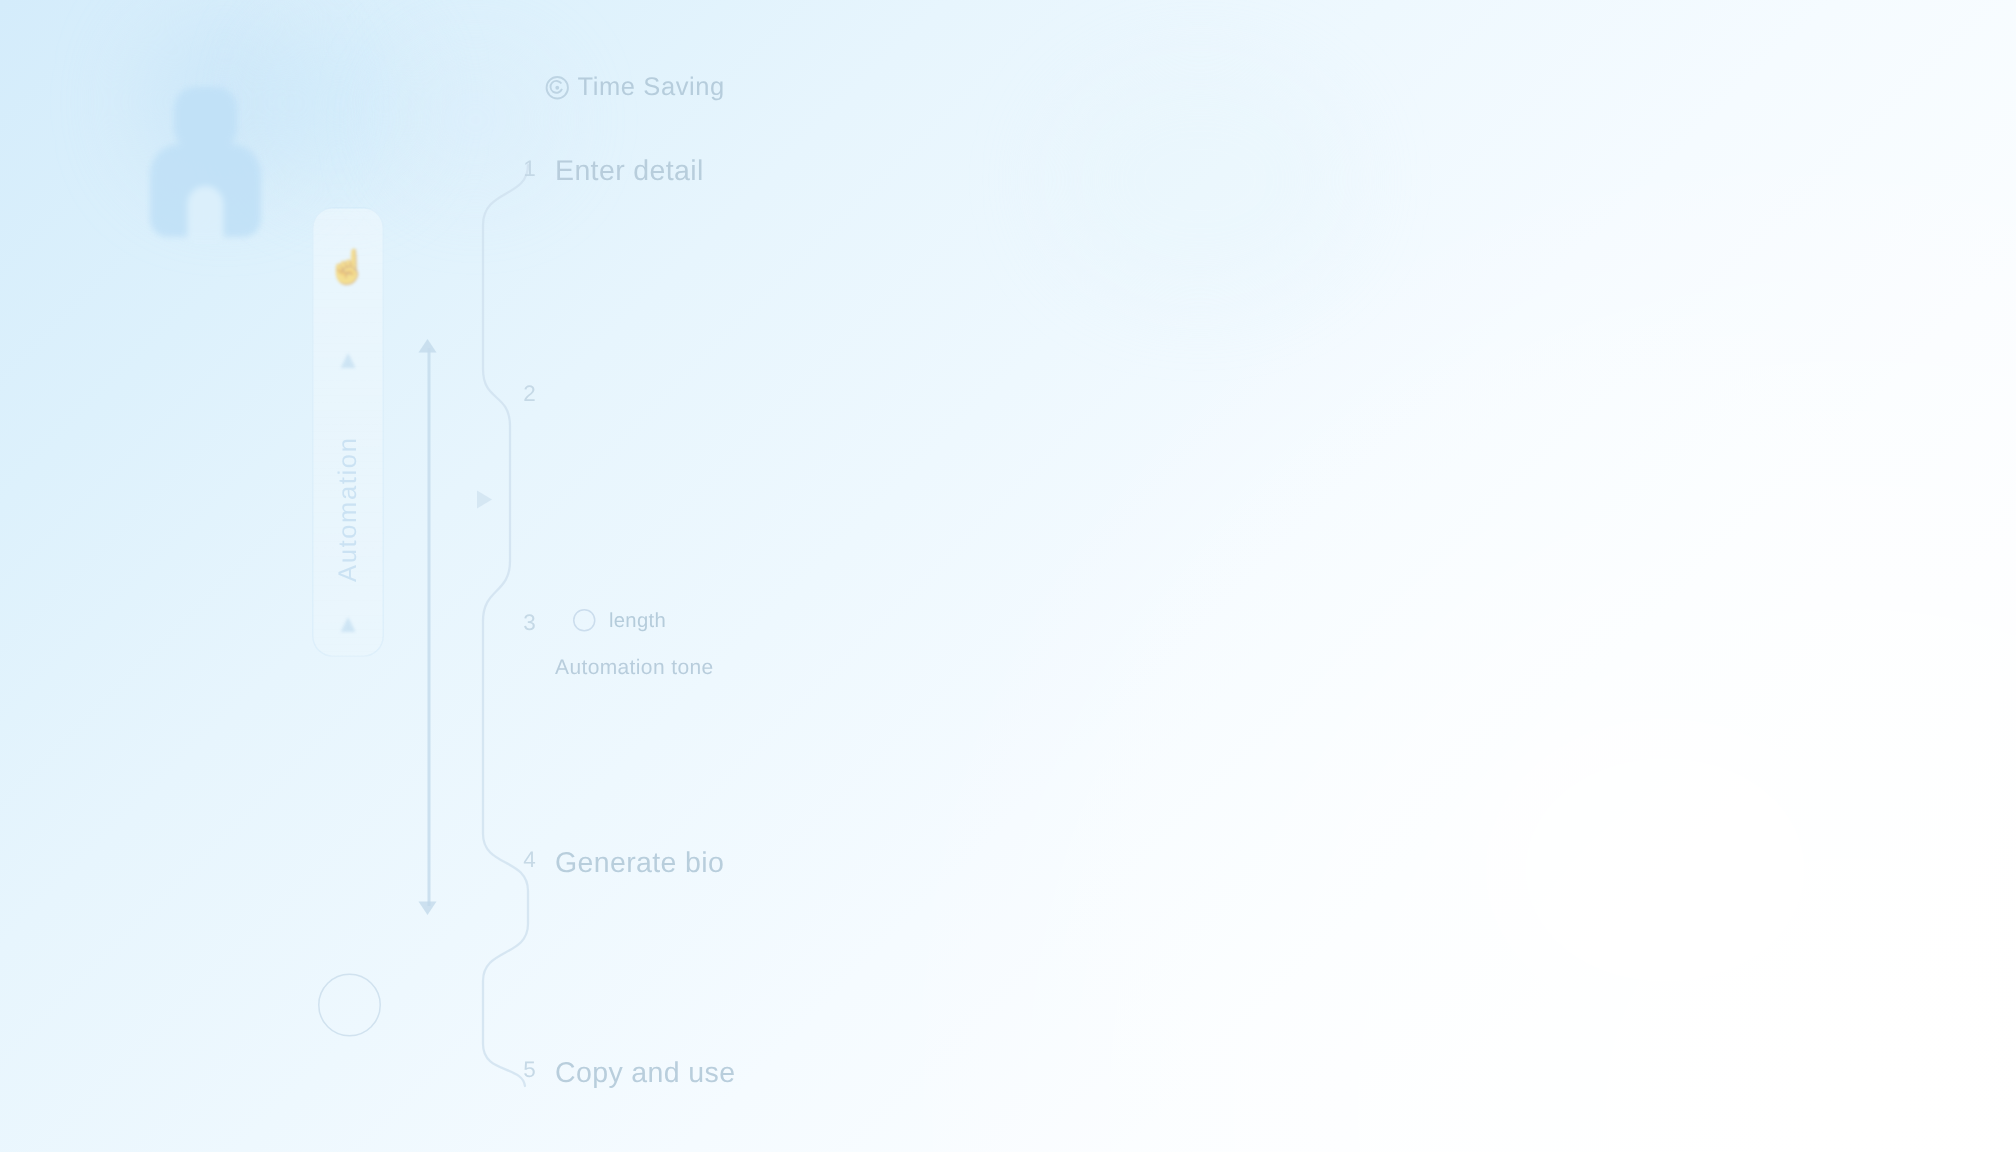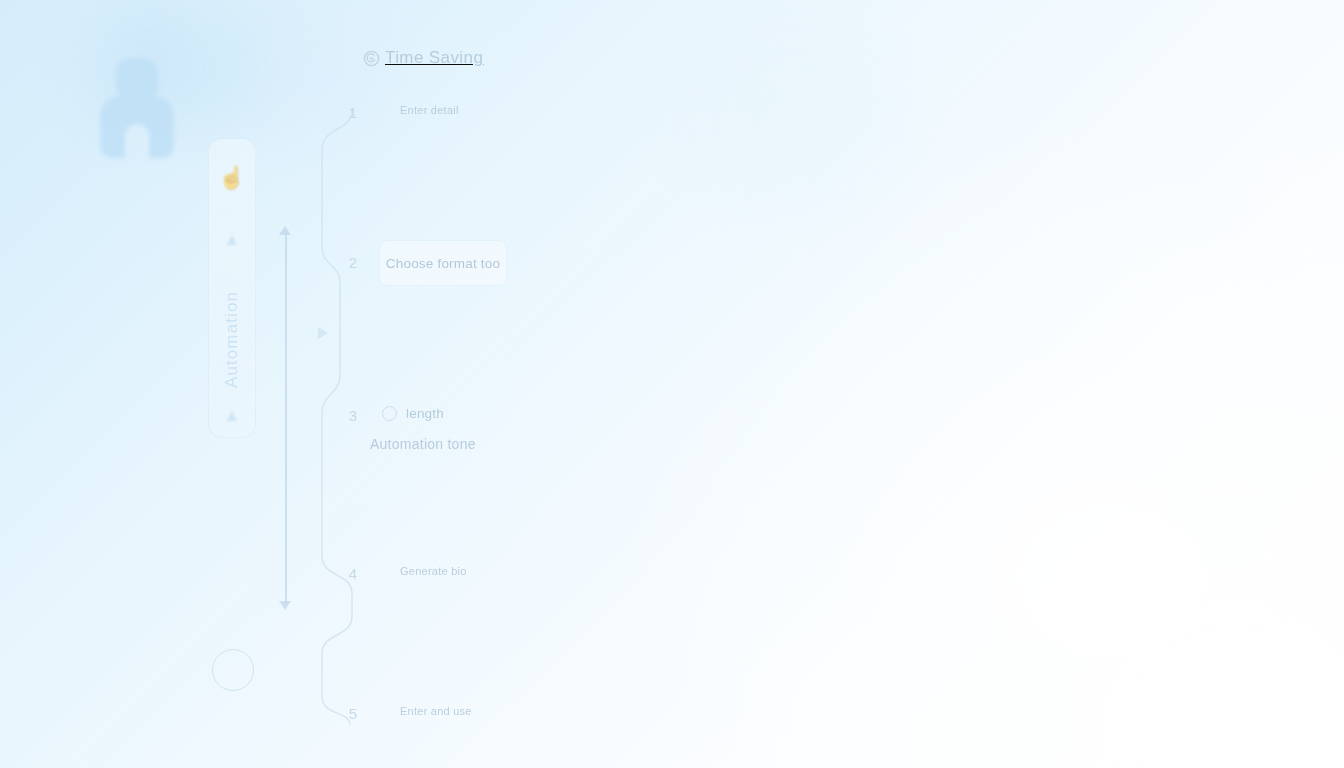--- a/index.html
+++ b/index.html
@@ -169,21 +169,20 @@
   }
 
   
   .header {
     position: absolute;
     left: 362px;
     top: 48px;
     display: flex;
     align-items: center;
     gap: 4px;
-    text-decoration: underline;
   }
   .header .hdr-icon {
     width: 19px;
     height: 19px;
     flex: 0 0 19px;
     color: #b8cfdf;
     opacity: 0.85;
   }
   .header .hdr-title {
     font-size: 17px;
@@ -220,26 +219,25 @@
     font-size: 15px;
     color: #c2d6e4;
     opacity: 0.9;
     filter: blur(0.35px);
     user-select: none;
   }
   .step-label {
     position: absolute;
     left: 26px;
     top: 0;
-    font-size: 11px;
+    font-size: 19px;
     color: #b6ccdb;
     white-space: nowrap;
     letter-spacing: 0.25px;
     opacity: 0.95;
-    margin-left: 30px;
   }
 
   .step-1 { left: 344px; top: 104px; }
   .step-2 { left: 344px; top: 254px; }
   .step-3 { left: 344px; top: 407px; }
   .step-4 { left: 344px; top: 565px; }
   .step-5 { left: 344px; top: 705px; }
 
   
   .format-card {
@@ -377,39 +375,36 @@
   <div class="step step-1">
     <span class="step-num">1</span>
     <span class="step-label">Enter detail</span>
   </div>
 
   <div class="step step-2">
     <span class="step-num">2</span>
     <span class="step-label"></span>
   </div>
 
-  <div class="format-card">
-    <span class="card-text">Choose format too</span>
-  </div>
 
   <div class="step step-3">
     <span class="step-num">3</span>
     <span class="step-label"></span>
   </div>
 
   <div class="length-row">
     <span class="radio"></span>
     <span class="length-text">length</span>
   </div>
 
   <div class="tone-label">Automation tone</div>
 
   <div class="step step-4">
     <span class="step-num">4</span>
     <span class="step-label">Generate bio</span>
   </div>
 
   <div class="step step-5">
     <span class="step-num">5</span>
-    <span class="step-label">Enter and use</span>
+    <span class="step-label">Copy and use</span>
   </div>
 
 </div>
 
 </body></html>

